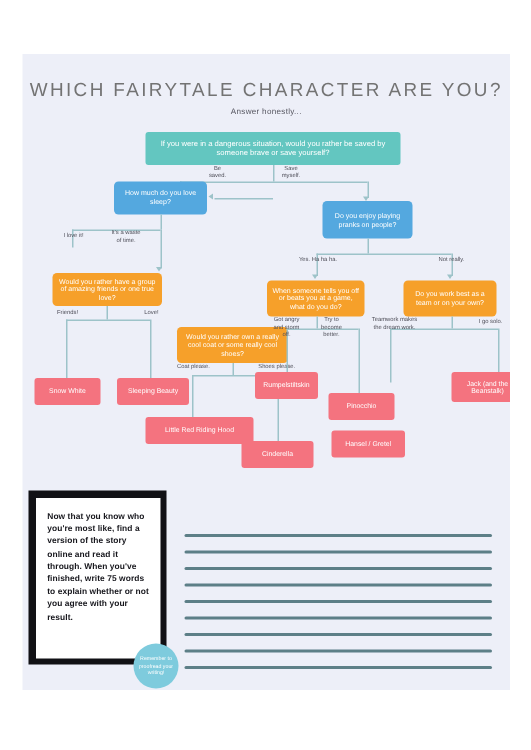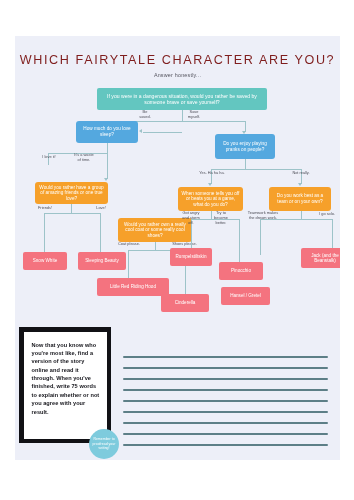--- a/index.html
+++ b/index.html
@@ -6,21 +6,21 @@
   body{width:354px;height:500px;overflow:hidden;font-family:"Liberation Sans",sans-serif;}
 
   #page{
     position:absolute;left:15px;top:36px;width:325px;height:424px;
     background:#edeff8;overflow:hidden;
   }
 
   
   #title{
     position:absolute;left:0;top:17px;width:325px;text-align:center;
-    font-size:12.6px;letter-spacing:1.6px;color:#7f1d1d;font-weight:400;
+    font-size:12.6px;letter-spacing:1.6px;color:#737373;font-weight:400;
     white-space:nowrap;
   }
   #subtitle{
     position:absolute;left:0;top:36px;width:325px;text-align:center;
     font-size:5.4px;color:#55555f;letter-spacing:.2px;
   }
 
   
   .node{
     position:absolute;box-sizing:border-box;

